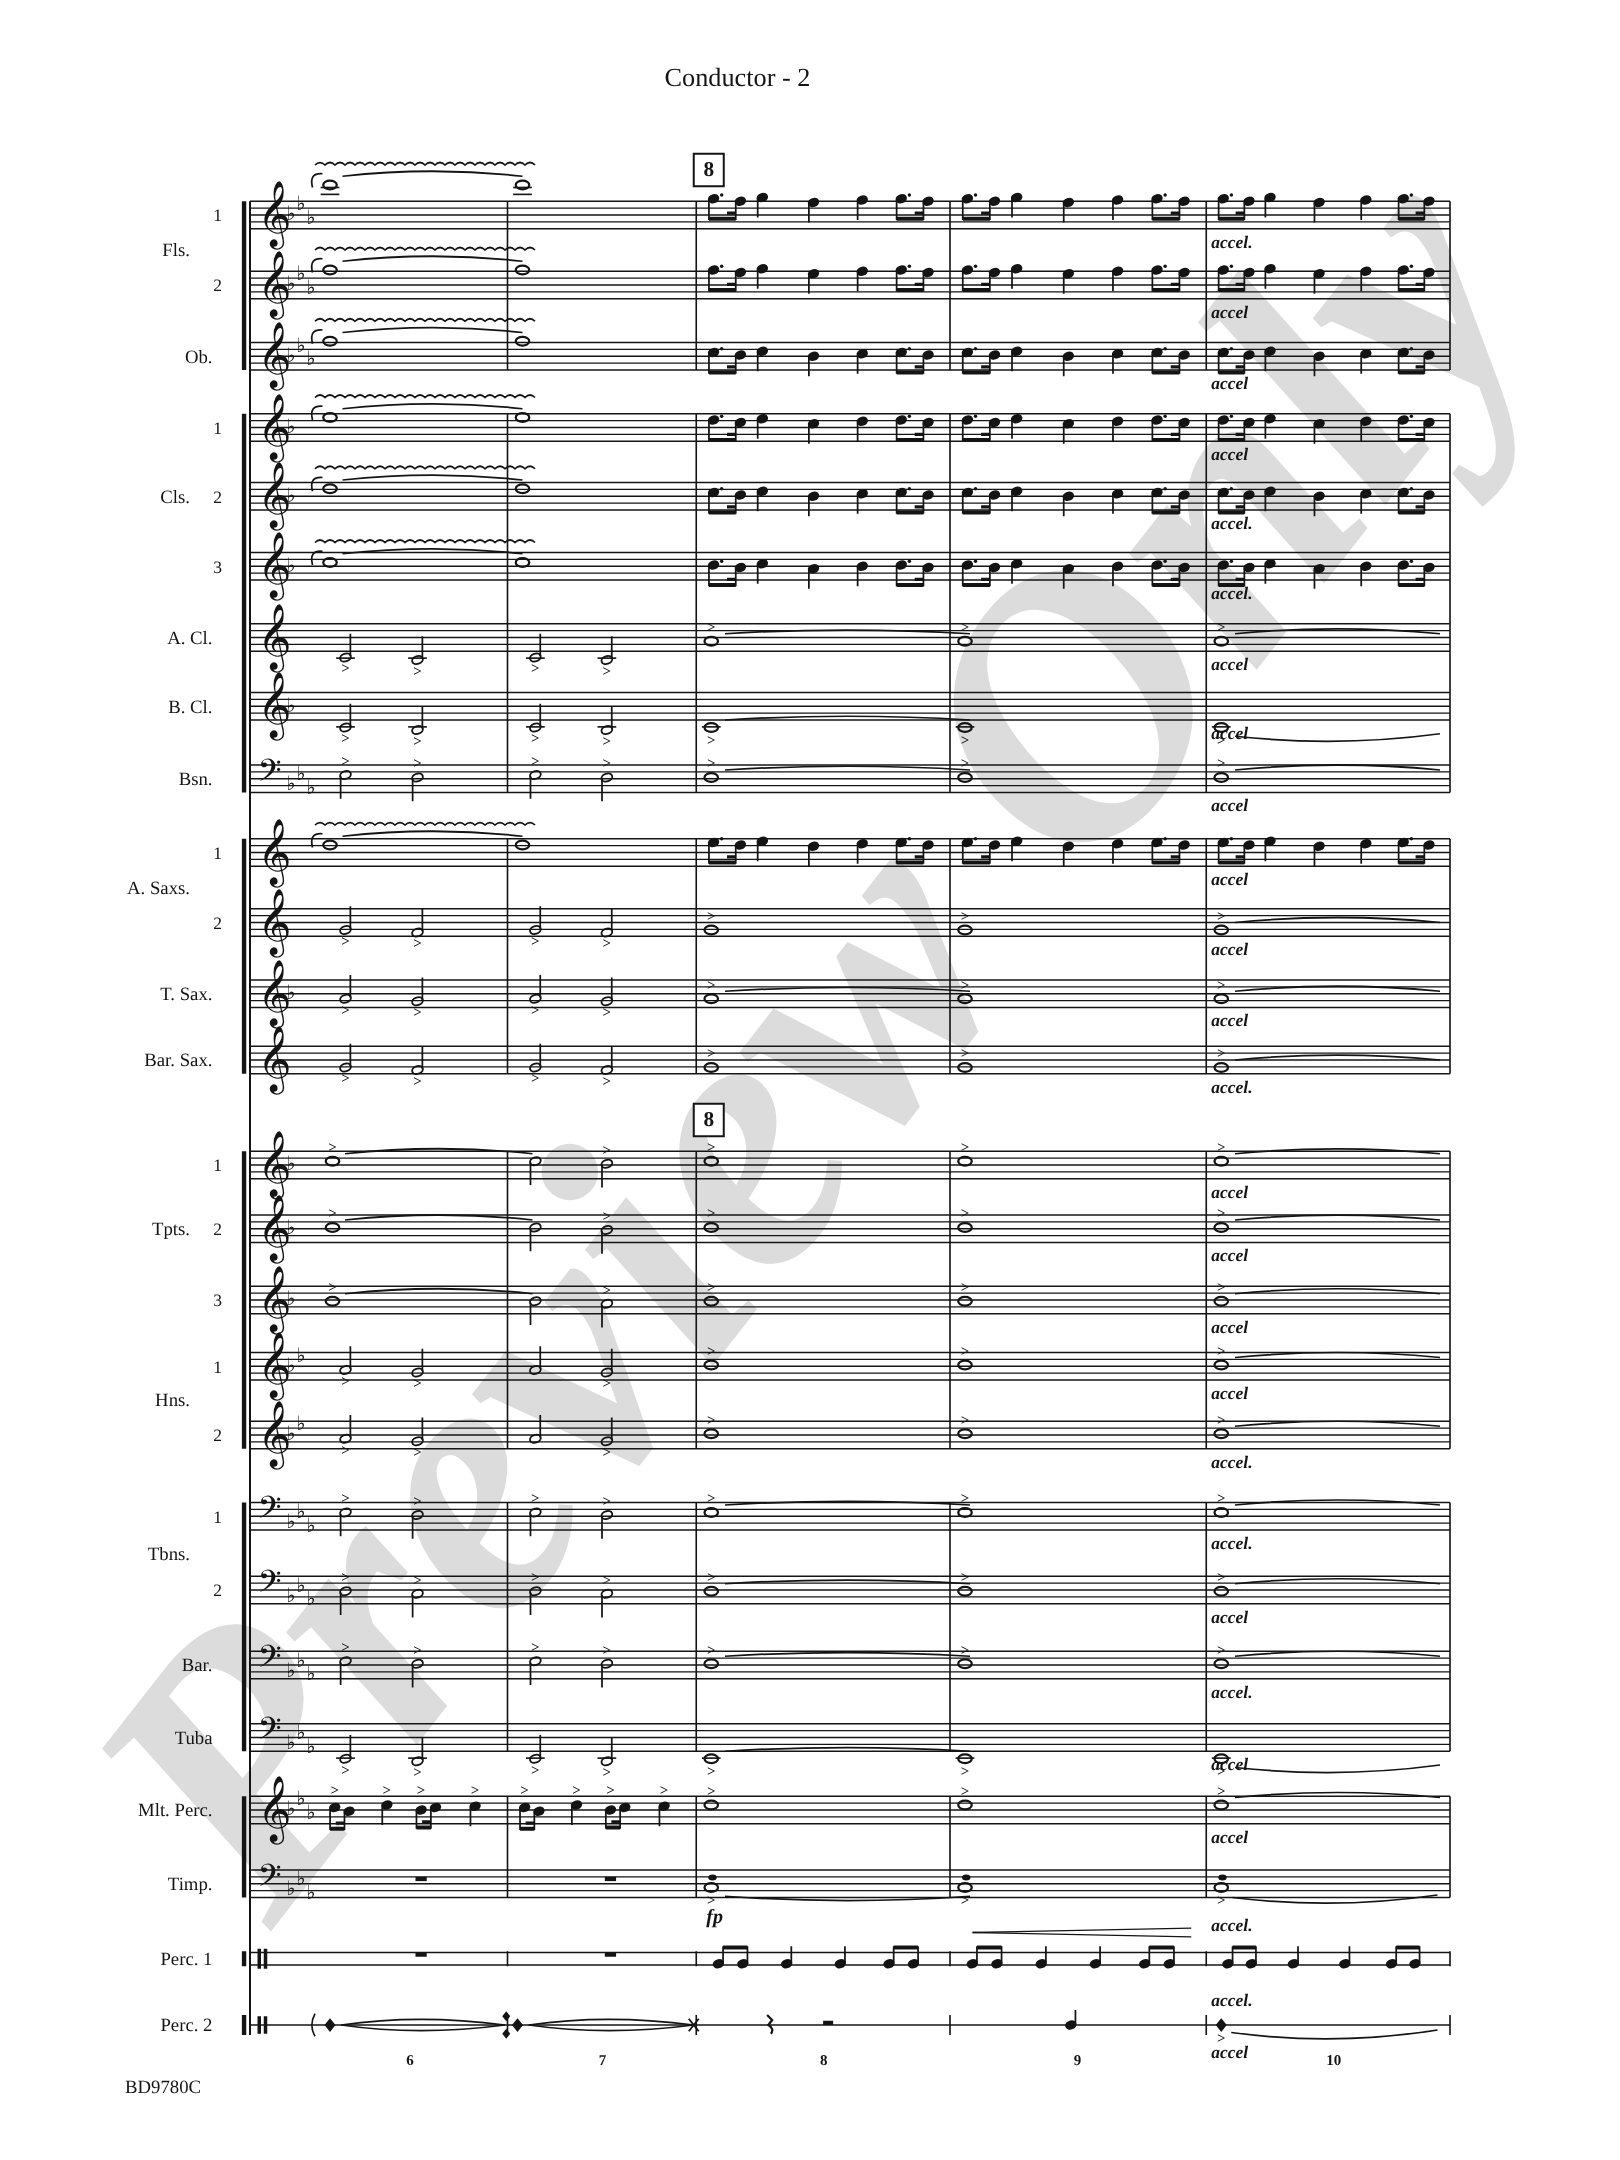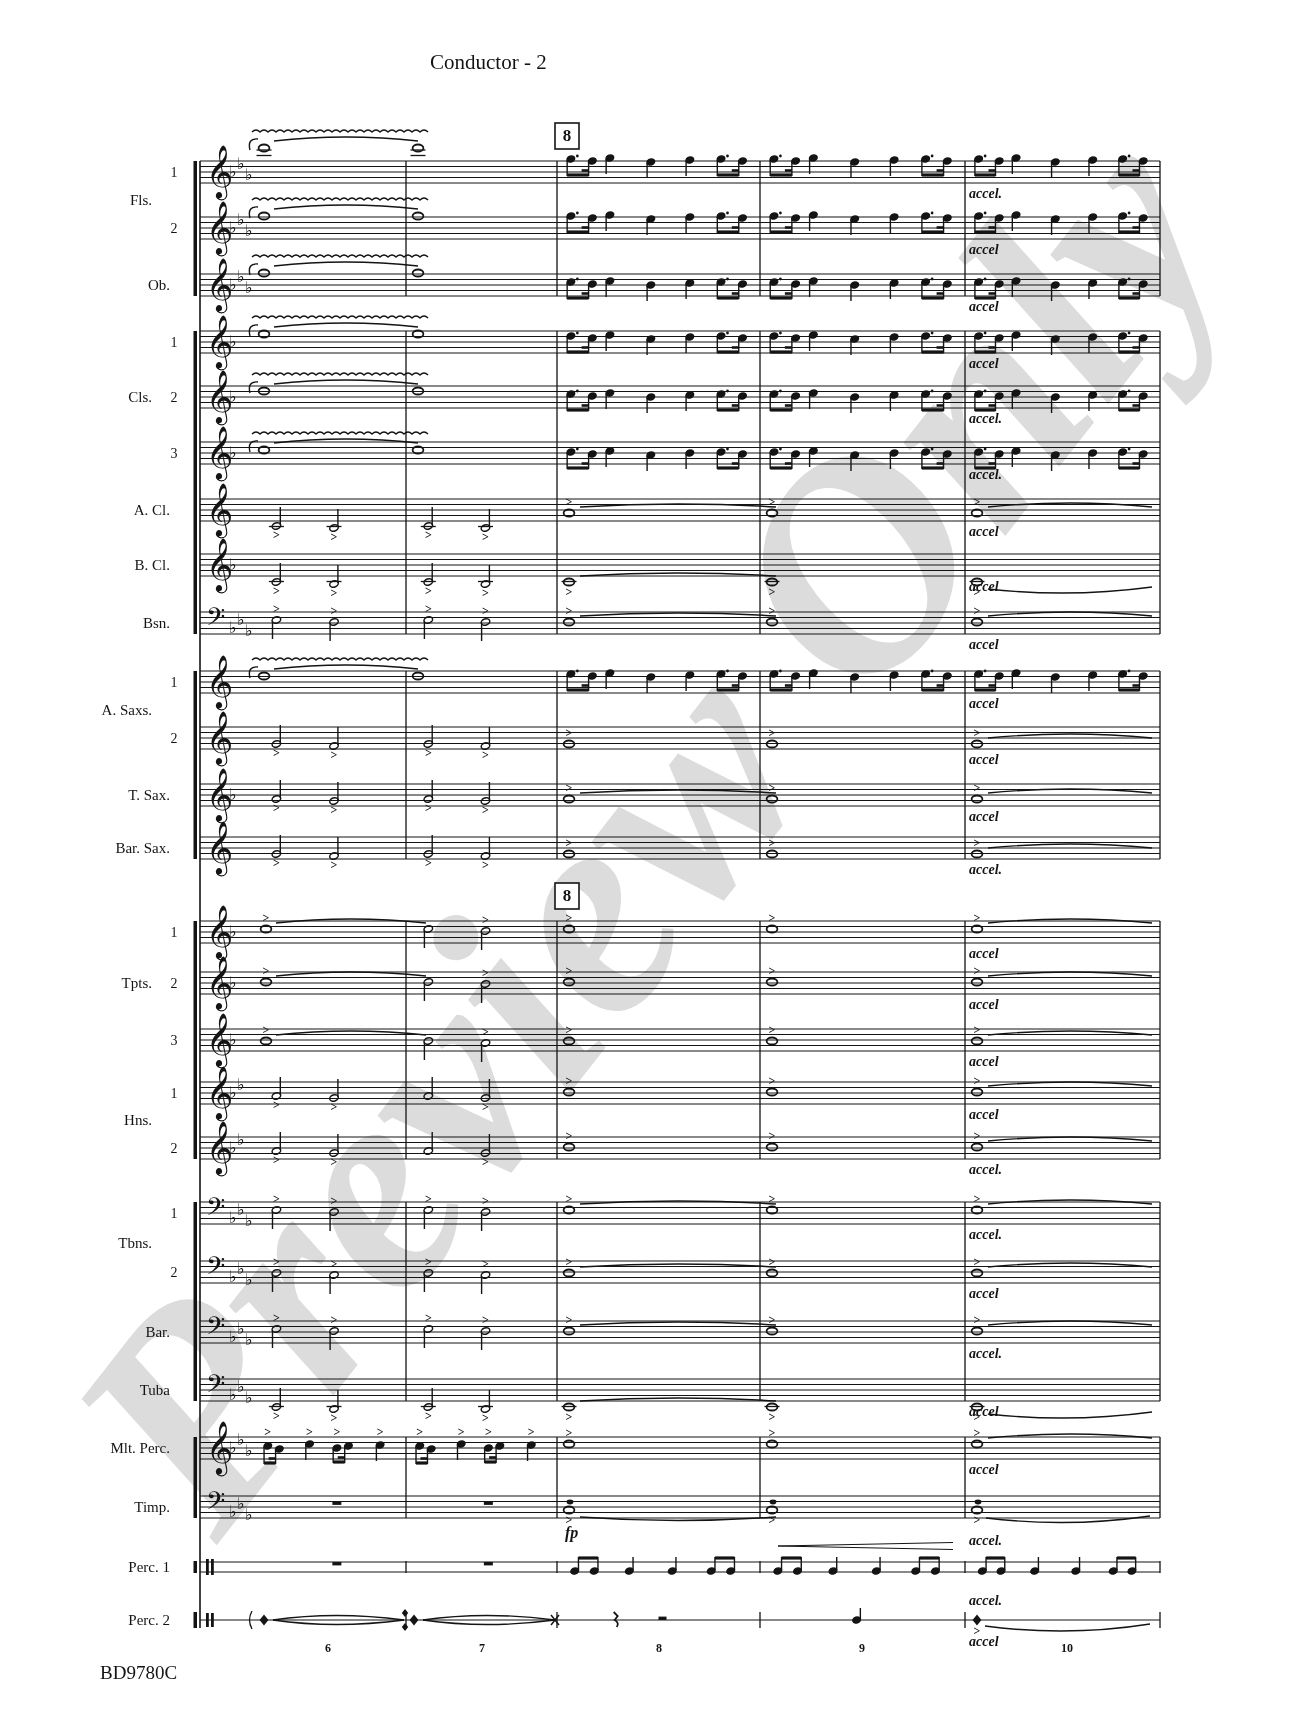--- a/index.html
+++ b/index.html
@@ -1,23 +1,23 @@
 <!DOCTYPE html>
 <html><head>
 <meta charset="utf-8">
 <style>
   html,body{margin:0;padding:0;background:#e8e8e8;}
   #page{position:relative;width:1296px;height:1728px;background:#ffffff;overflow:hidden;
         font-family:"Liberation Serif",serif;color:#141414;}
   #watermark{position:absolute;left:648px;top:830px;transform:translate(-50%,-50%) rotate(-52deg);
         font-size:300px;font-weight:bold;font-style:italic;color:#dcdcdc;white-space:nowrap;
         z-index:1;pointer-events:none;font-family:"Liberation Serif",serif;}
-  #title{position:absolute;left:430px;top:50px;width:320px;
+  #title{position:absolute;left:430px;top:50px;width:320px;text-align:center;
         font-size:21px;z-index:3;}
-  #plate{position:absolute;left:100px;top:1662px;font-size:19px;z-index:3;}
+  #plate{position:absolute;left:100px;top:1662px;font-size:15px;z-index:3;}
   #score-svg{position:absolute;left:0;top:0;z-index:2;}
 </style>
 </head>
 <body>
 
 <div id="page">
   <div id="watermark">Preview Only</div>
   <div id="title">Conductor - 2</div>
   <div id="plate">BD9780C</div>
   <svg id="score-svg" width="1296" height="1728" viewBox="0 0 1296 1728">

